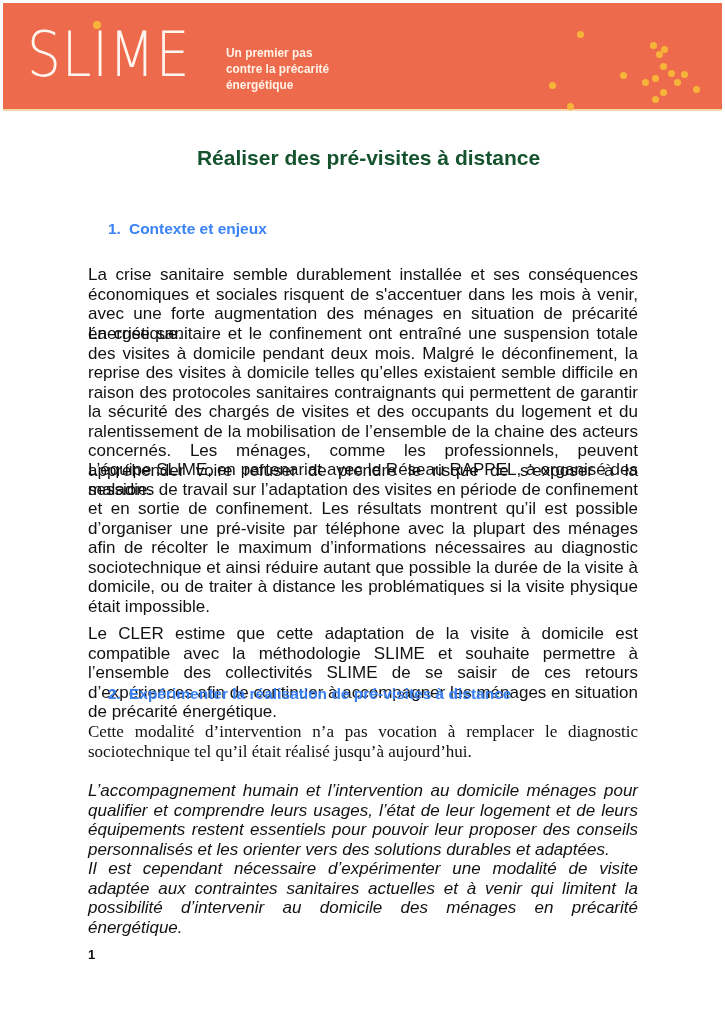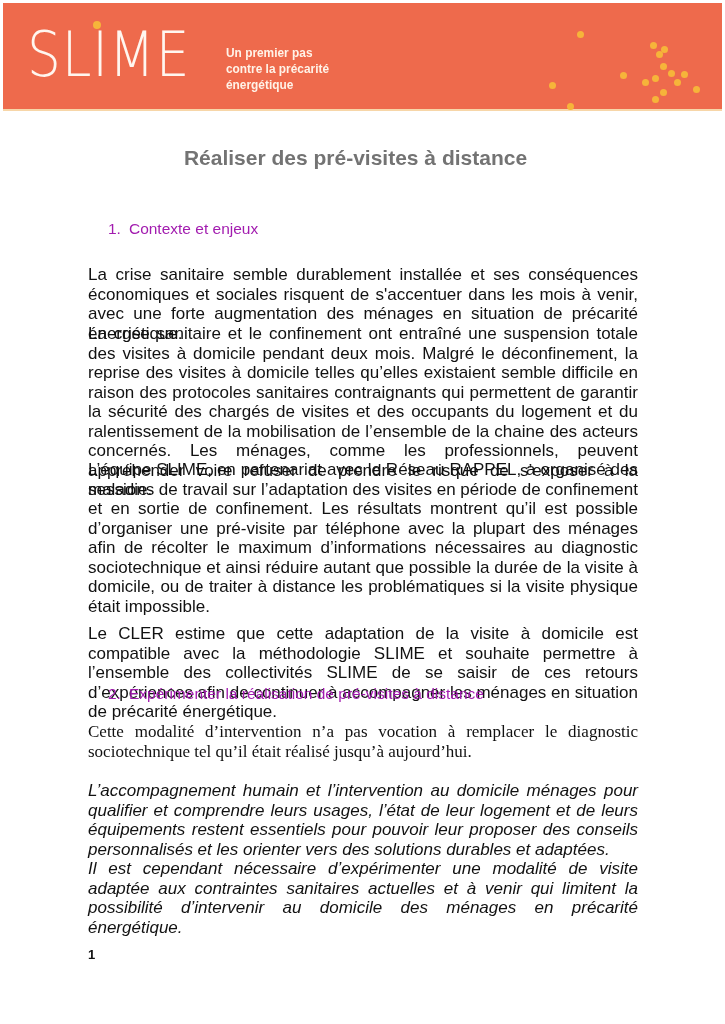--- a/index.html
+++ b/index.html
@@ -10,23 +10,23 @@
     .banner-bottom { position: absolute; left: 3px; top: 109px; width: 719px; height: 2px; background: #f7d6a8; }
     .logo { position: absolute; left: 27px; top: 24px; font-family: "DejaVu Sans", sans-serif;
             font-weight: 200; font-size: 62px; letter-spacing: 1px; color: #fff6ef; line-height: 62px;
             transform: scaleX(0.86); transform-origin: left top; }
     .logo-dot { position: absolute; left: 93px; top: 21px; width: 8px; height: 8px; border-radius: 50%; background: #f6b43a; }
     .tagline { position: absolute; left: 226px; top: 45px; font-size: 13.5px; line-height: 16px;
                color: #fff3e8; font-weight: bold; transform: scaleX(0.88); transform-origin: left top; }
     .tagline div { white-space: nowrap; }
     .dot { position: absolute; width: 7px; height: 7px; border-radius: 50%; background: #f6b43a; }
 
-    .title { position: absolute; left: 0; width: 711px; top: 146px; text-align: center;
-             font-size: 21px; font-weight: bold; color: #737373; }
-    .h2 { position: absolute; left: 108px; font-size: 15.5px; font-weight: normal; color: #a21caf; white-space: nowrap; }
+    .title { position: absolute; left: 13px; width: 711px; top: 146px; text-align: center;
+             font-size: 21px; font-weight: bold; color: #14532d; }
+    .h2 { position: absolute; left: 108px; font-size: 15.5px; font-weight: bold; color: #3b82f6; white-space: nowrap; }
     .h2 .num { margin-right: 8px; }
 
     .para { position: absolute; left: 88px; width: 550px; font-size: 17px; line-height: 19.5px;
             text-align: justify; color: #111; }
     .pagenum { position: absolute; left: 88px; top: 947px; font-size: 13px; font-weight: bold; color: #111; }
   </style>
 </head>
 <body>
 
 <div class="banner"></div>

